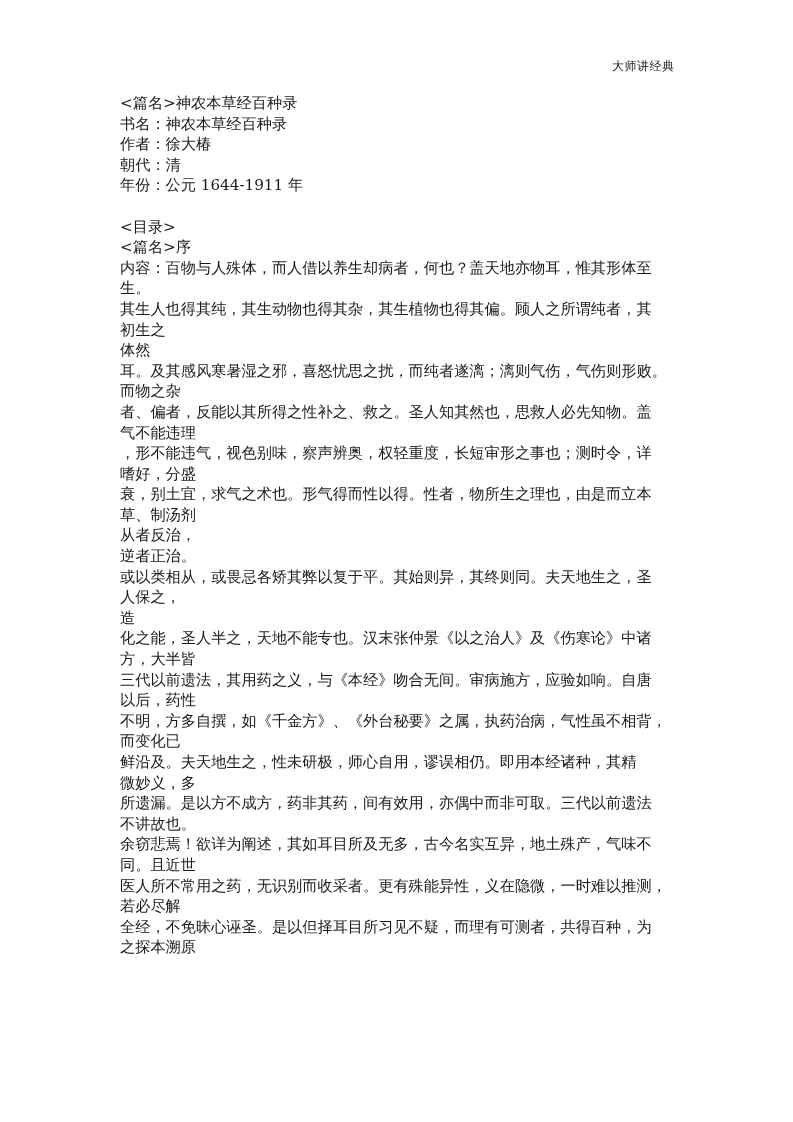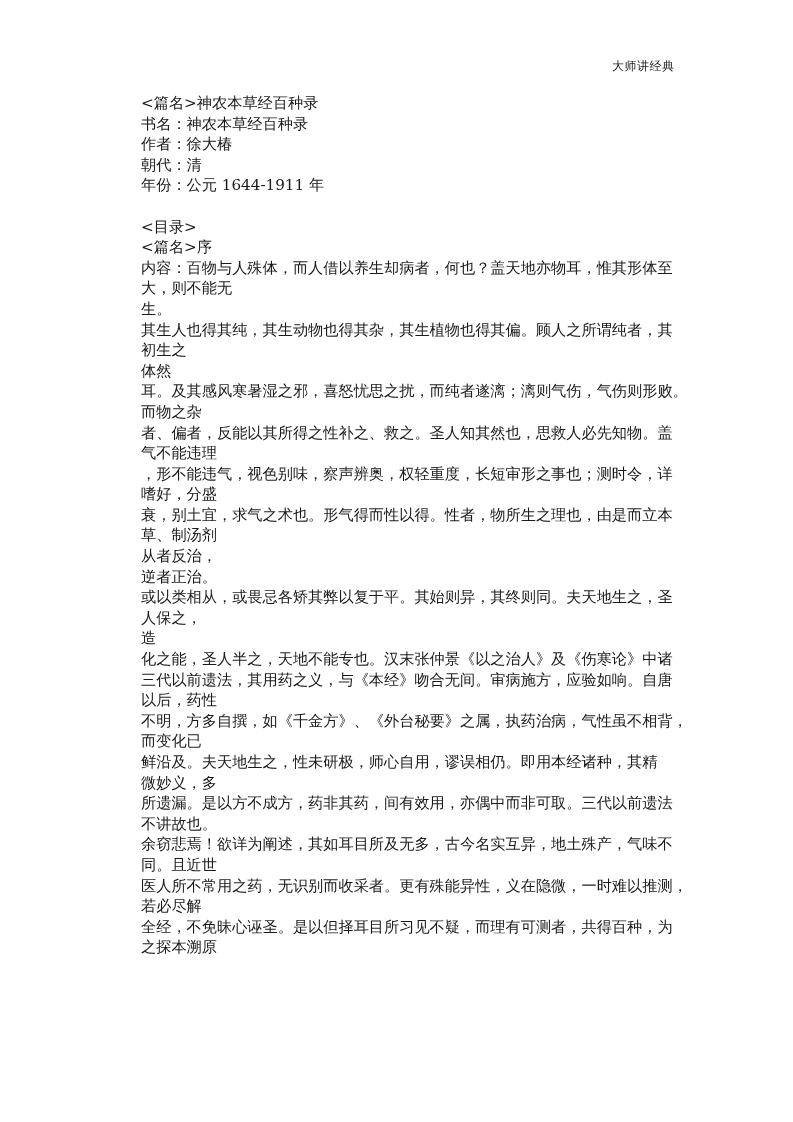--- a/index.html
+++ b/index.html
@@ -1,19 +1,19 @@
 <!DOCTYPE html>
 <html><head>
 <meta charset="utf-8">
 <style>
   html, body { margin: 0; padding: 0; background: #ffffff; }
   body { width: 793px; height: 1122px; position: relative; overflow: hidden;
          font-family: "DejaVu Serif", "Liberation Serif", serif; color: #1a1a1a; }
   .page-header { position: absolute; top: 58px; left: 612px; font-size: 12px; color: #222; letter-spacing: 0.5px; }
-  .content { position: absolute; top: 93px; left: 120px; width: 560px; font-size: 15.2px; line-height: 20.6px; margin-left: 21px; }
+  .content { position: absolute; top: 93px; left: 120px; width: 560px; font-size: 15.2px; line-height: 20.6px; }
   .line { white-space: nowrap; display: block; height: 20.6px; }
   .blank { height: 20.6px; }
   .meta .line, .toc .line { letter-spacing: 0; }
 </style>
 </head>
 <body>
 
 <div class="page-header">大师讲经典</div>
 
 <div class="content">
@@ -24,39 +24,39 @@
     <span class="line">朝代：清</span>
     <span class="line">年份：公元 1644-1911 年</span>
   </div>
   <div class="blank"></div>
   <div class="toc">
     <span class="line">&lt;目录&gt;</span>
     <span class="line">&lt;篇名&gt;序</span>
   </div>
   <div class="body-text">
     <span class="line">内容：百物与人殊体，而人借以养生却病者，何也？盖天地亦物耳，惟其形体至</span>
-    <span class="line">大，则不能无</span>
     <span class="line">生。</span>
     <span class="line">其生人也得其纯，其生动物也得其杂，其生植物也得其偏。顾人之所谓纯者，其</span>
     <span class="line">初生之</span>
     <span class="line">体然</span>
     <span class="line">耳。及其感风寒暑湿之邪，喜怒忧思之扰，而纯者遂漓；漓则气伤，气伤则形败。</span>
     <span class="line">而物之杂</span>
     <span class="line">者、偏者，反能以其所得之性补之、救之。圣人知其然也，思救人必先知物。盖</span>
     <span class="line">气不能违理</span>
     <span class="line">，形不能违气，视色别味，察声辨奥，权轻重度，长短审形之事也；测时令，详</span>
     <span class="line">嗜好，分盛</span>
     <span class="line">衰，别土宜，求气之术也。形气得而性以得。性者，物所生之理也，由是而立本</span>
     <span class="line">草、制汤剂</span>
     <span class="line">从者反治，</span>
     <span class="line">逆者正治。</span>
     <span class="line">或以类相从，或畏忌各矫其弊以复于平。其始则异，其终则同。夫天地生之，圣</span>
     <span class="line">人保之，</span>
     <span class="line">造</span>
     <span class="line">化之能，圣人半之，天地不能专也。汉末张仲景《以之治人》及《伤寒论》中诸</span>
+    <span class="line">方，大半皆</span>
     <span class="line">三代以前遗法，其用药之义，与《本经》吻合无间。审病施方，应验如响。自唐</span>
     <span class="line">以后，药性</span>
     <span class="line">不明，方多自撰，如《千金方》、《外台秘要》之属，执药治病，气性虽不相背，</span>
     <span class="line">而变化已</span>
     <span class="line">鲜沿及。夫天地生之，性未研极，师心自用，谬误相仍。即用本经诸种，其精</span>
     <span class="line">微妙义，多</span>
     <span class="line">所遗漏。是以方不成方，药非其药，间有效用，亦偶中而非可取。三代以前遗法</span>
     <span class="line">不讲故也。</span>
     <span class="line">余窃悲焉！欲详为阐述，其如耳目所及无多，古今名实互异，地土殊产，气味不</span>
     <span class="line">同。且近世</span>

